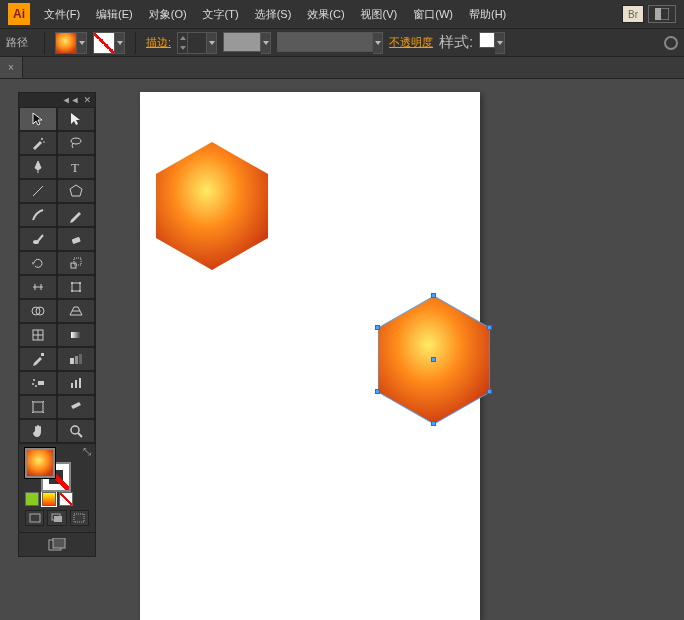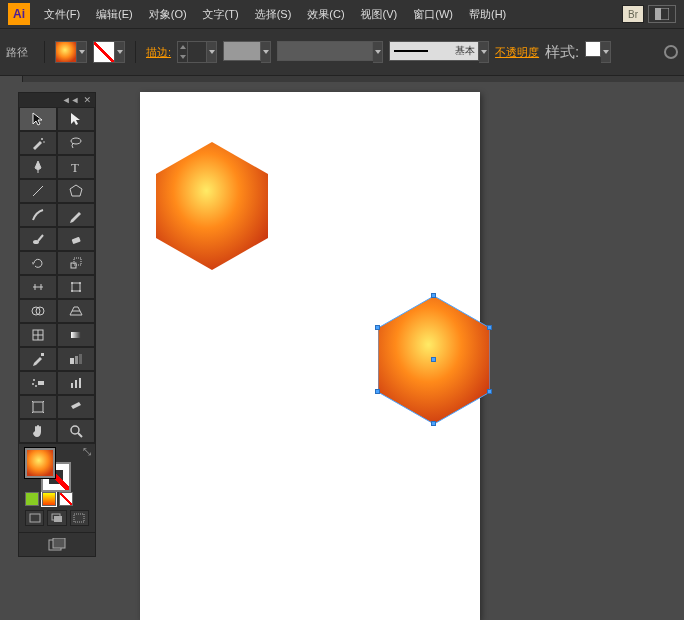--- a/index.html
+++ b/index.html
@@ -1,28 +1,28 @@
 <!DOCTYPE html>
 <html><head>
 <meta charset="utf-8">
 <style>
   * { margin: 0; padding: 0; box-sizing: border-box; }
   body { width: 684px; height: 620px; background: #4a4a4a; font-family: "Microsoft YaHei", sans-serif; font-size: 11px; color: #ccc; overflow: hidden; }
   
   
   .menubar { height: 28px; background: #333; display: flex; align-items: center; padding: 0 2px; }
-  .ai-logo { width: 22px; height: 22px; background: #ff9a00; color: #4c1d95; font-weight: bold; font-size: 12px; display: flex; align-items: center; justify-content: center; margin: 0 6px; cursor: pointer; }
+  .ai-logo { width: 22px; height: 22px; background: #ff9a00; color: #7f1d1d; font-weight: bold; font-size: 12px; display: flex; align-items: center; justify-content: center; margin: 0 6px; cursor: pointer; }
   .menu-item { padding: 4px 8px; cursor: pointer; color: #ddd; }
   .menubar-right { margin-left: auto; display: flex; align-items: flex-end; gap: 4px; padding-right: 6px; }
   .br-badge { width: 22px; height: 18px; background: #e8e0cc; color: #665; font-size: 10px; display: flex; align-items: center; justify-content: center; border: 1px solid #222; cursor: pointer; }
   .layout-btn { width: 28px; height: 18px; background: #333; border: 1px solid #666; cursor: pointer; display: flex; align-items: center; justify-content: center; }
   .layout-btn svg { width: 14px; height: 12px; }
 
   
-  .ctrlbar { height: 48px; background: #333; display: flex; align-items: center; padding: 0 6px; border-top: 1px solid #222; border-bottom: 1px solid #222; gap: 6px; }
+  .ctrlbar { height: 29px; background: #333; display: flex; align-items: center; padding: 0 6px; border-top: 1px solid #222; border-bottom: 1px solid #222; gap: 6px; }
   .ctrl-label { color: #bbb; font-size: 11px; margin-right: 6px; }
   .sep { width: 1px; height: 22px; background: #222; margin: 0 4px; }
   .swatch { width: 22px; height: 22px; border: 1px solid #555; cursor: pointer; }
   .swatch-grad { background: radial-gradient(circle at 45% 40%, #ffeb66, #ff8a1a 45%, #cc3a10 80%); }
   .swatch-none { background: #fff; position: relative; }
   .swatch-none::after { content: ""; position: absolute; left: 0; top: 0; width: 100%; height: 100%; background: linear-gradient(to top right, transparent 45%, #f00 45%, #f00 55%, transparent 55%); }
   .dd-arrow { width: 10px; height: 22px; background: #444; border: 1px solid #555; border-left: none; cursor: pointer; display: flex; align-items: center; justify-content: center; }
   .dd-arrow::after { content: ""; border-left: 3px solid transparent; border-right: 3px solid transparent; border-top: 4px solid #bbb; }
   .combo { display: flex; }
   .link-orange { color: #ff9a00; text-decoration: underline; cursor: pointer; font-size: 11px; }
@@ -125,26 +125,20 @@
         </div>
     </div>
     <div class="dd-arrow"></div>
   </div>
   <div class="combo">
     <div class="gray-swatch"></div>
     <div class="dd-arrow"></div>
   </div>
   <div class="combo">
     <div class="mid-swatch"></div>
-    <div class="dd-arrow"></div>
-  </div>
-  <div class="combo">
-    <div class="stroke-seg">
-      <span class="stroke-seg-label">基本</span>
-    </div>
     <div class="dd-arrow"></div>
   </div>
   <span class="link-orange">不透明度</span>
   <span class="label-txt">样式:</span>
   <div class="combo">
     <div class="white-sw"></div>
     <div class="dd-arrow"></div>
   </div>
   <div class="right">
     <div class="ring"></div>

